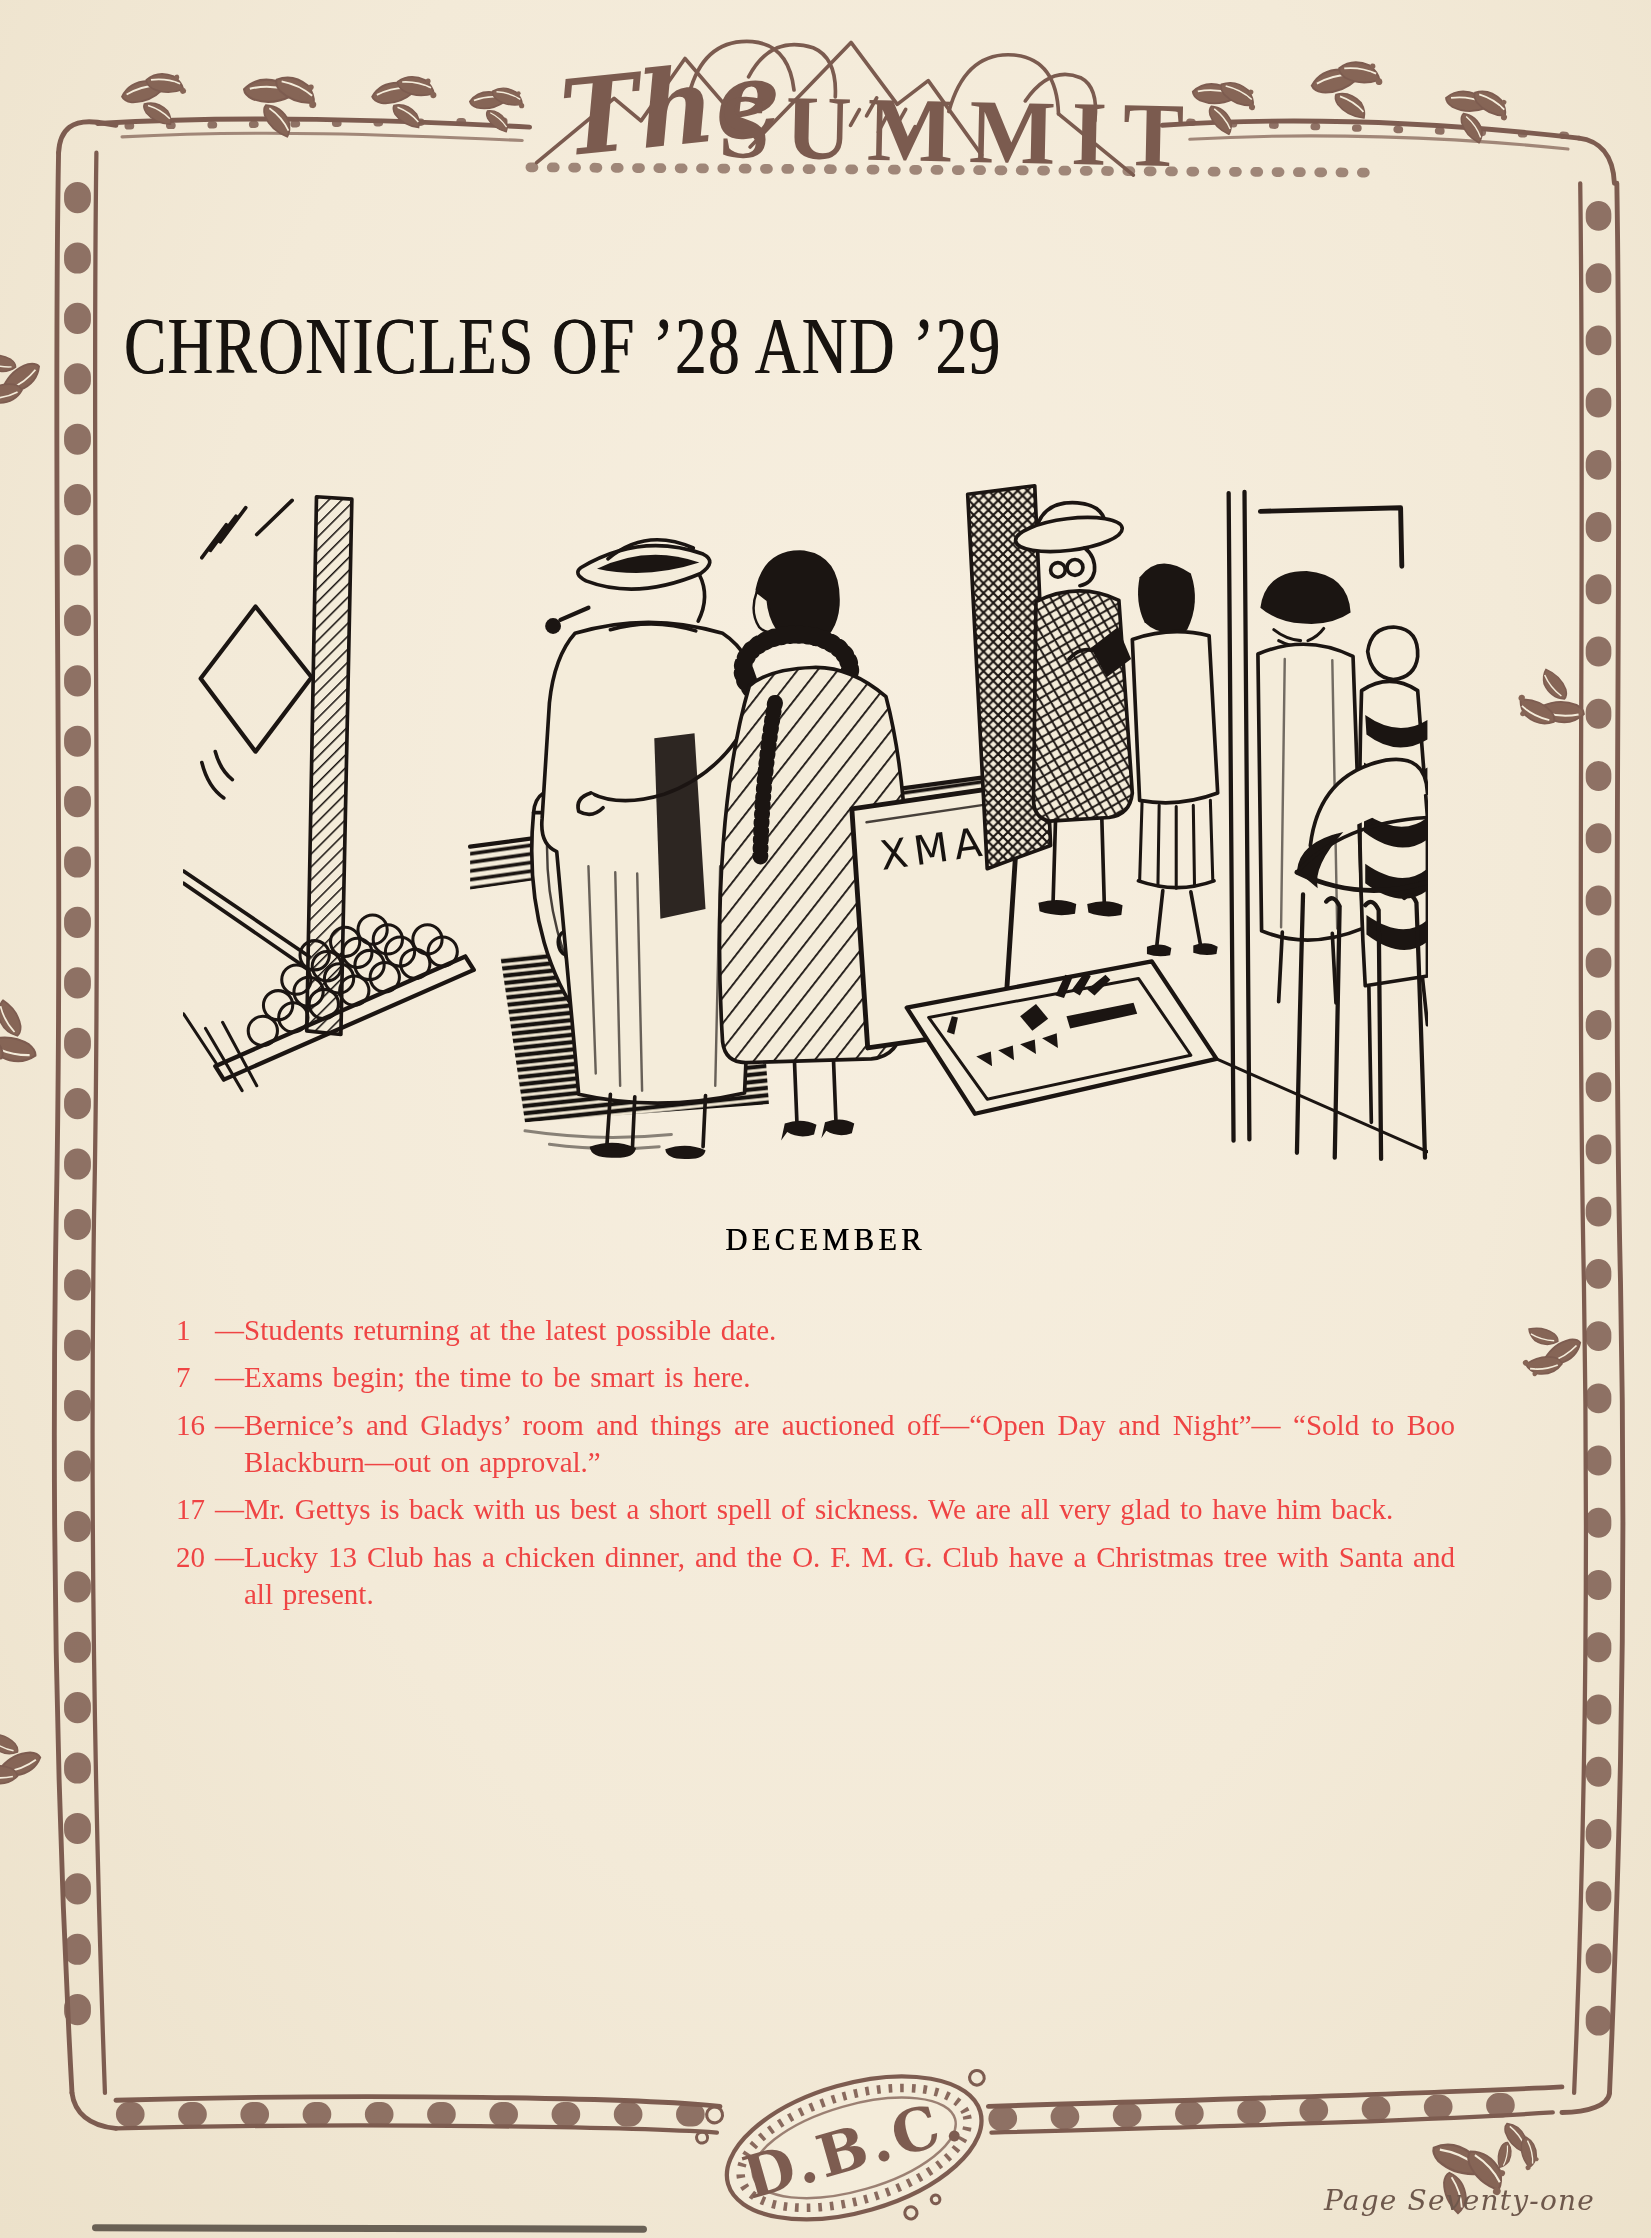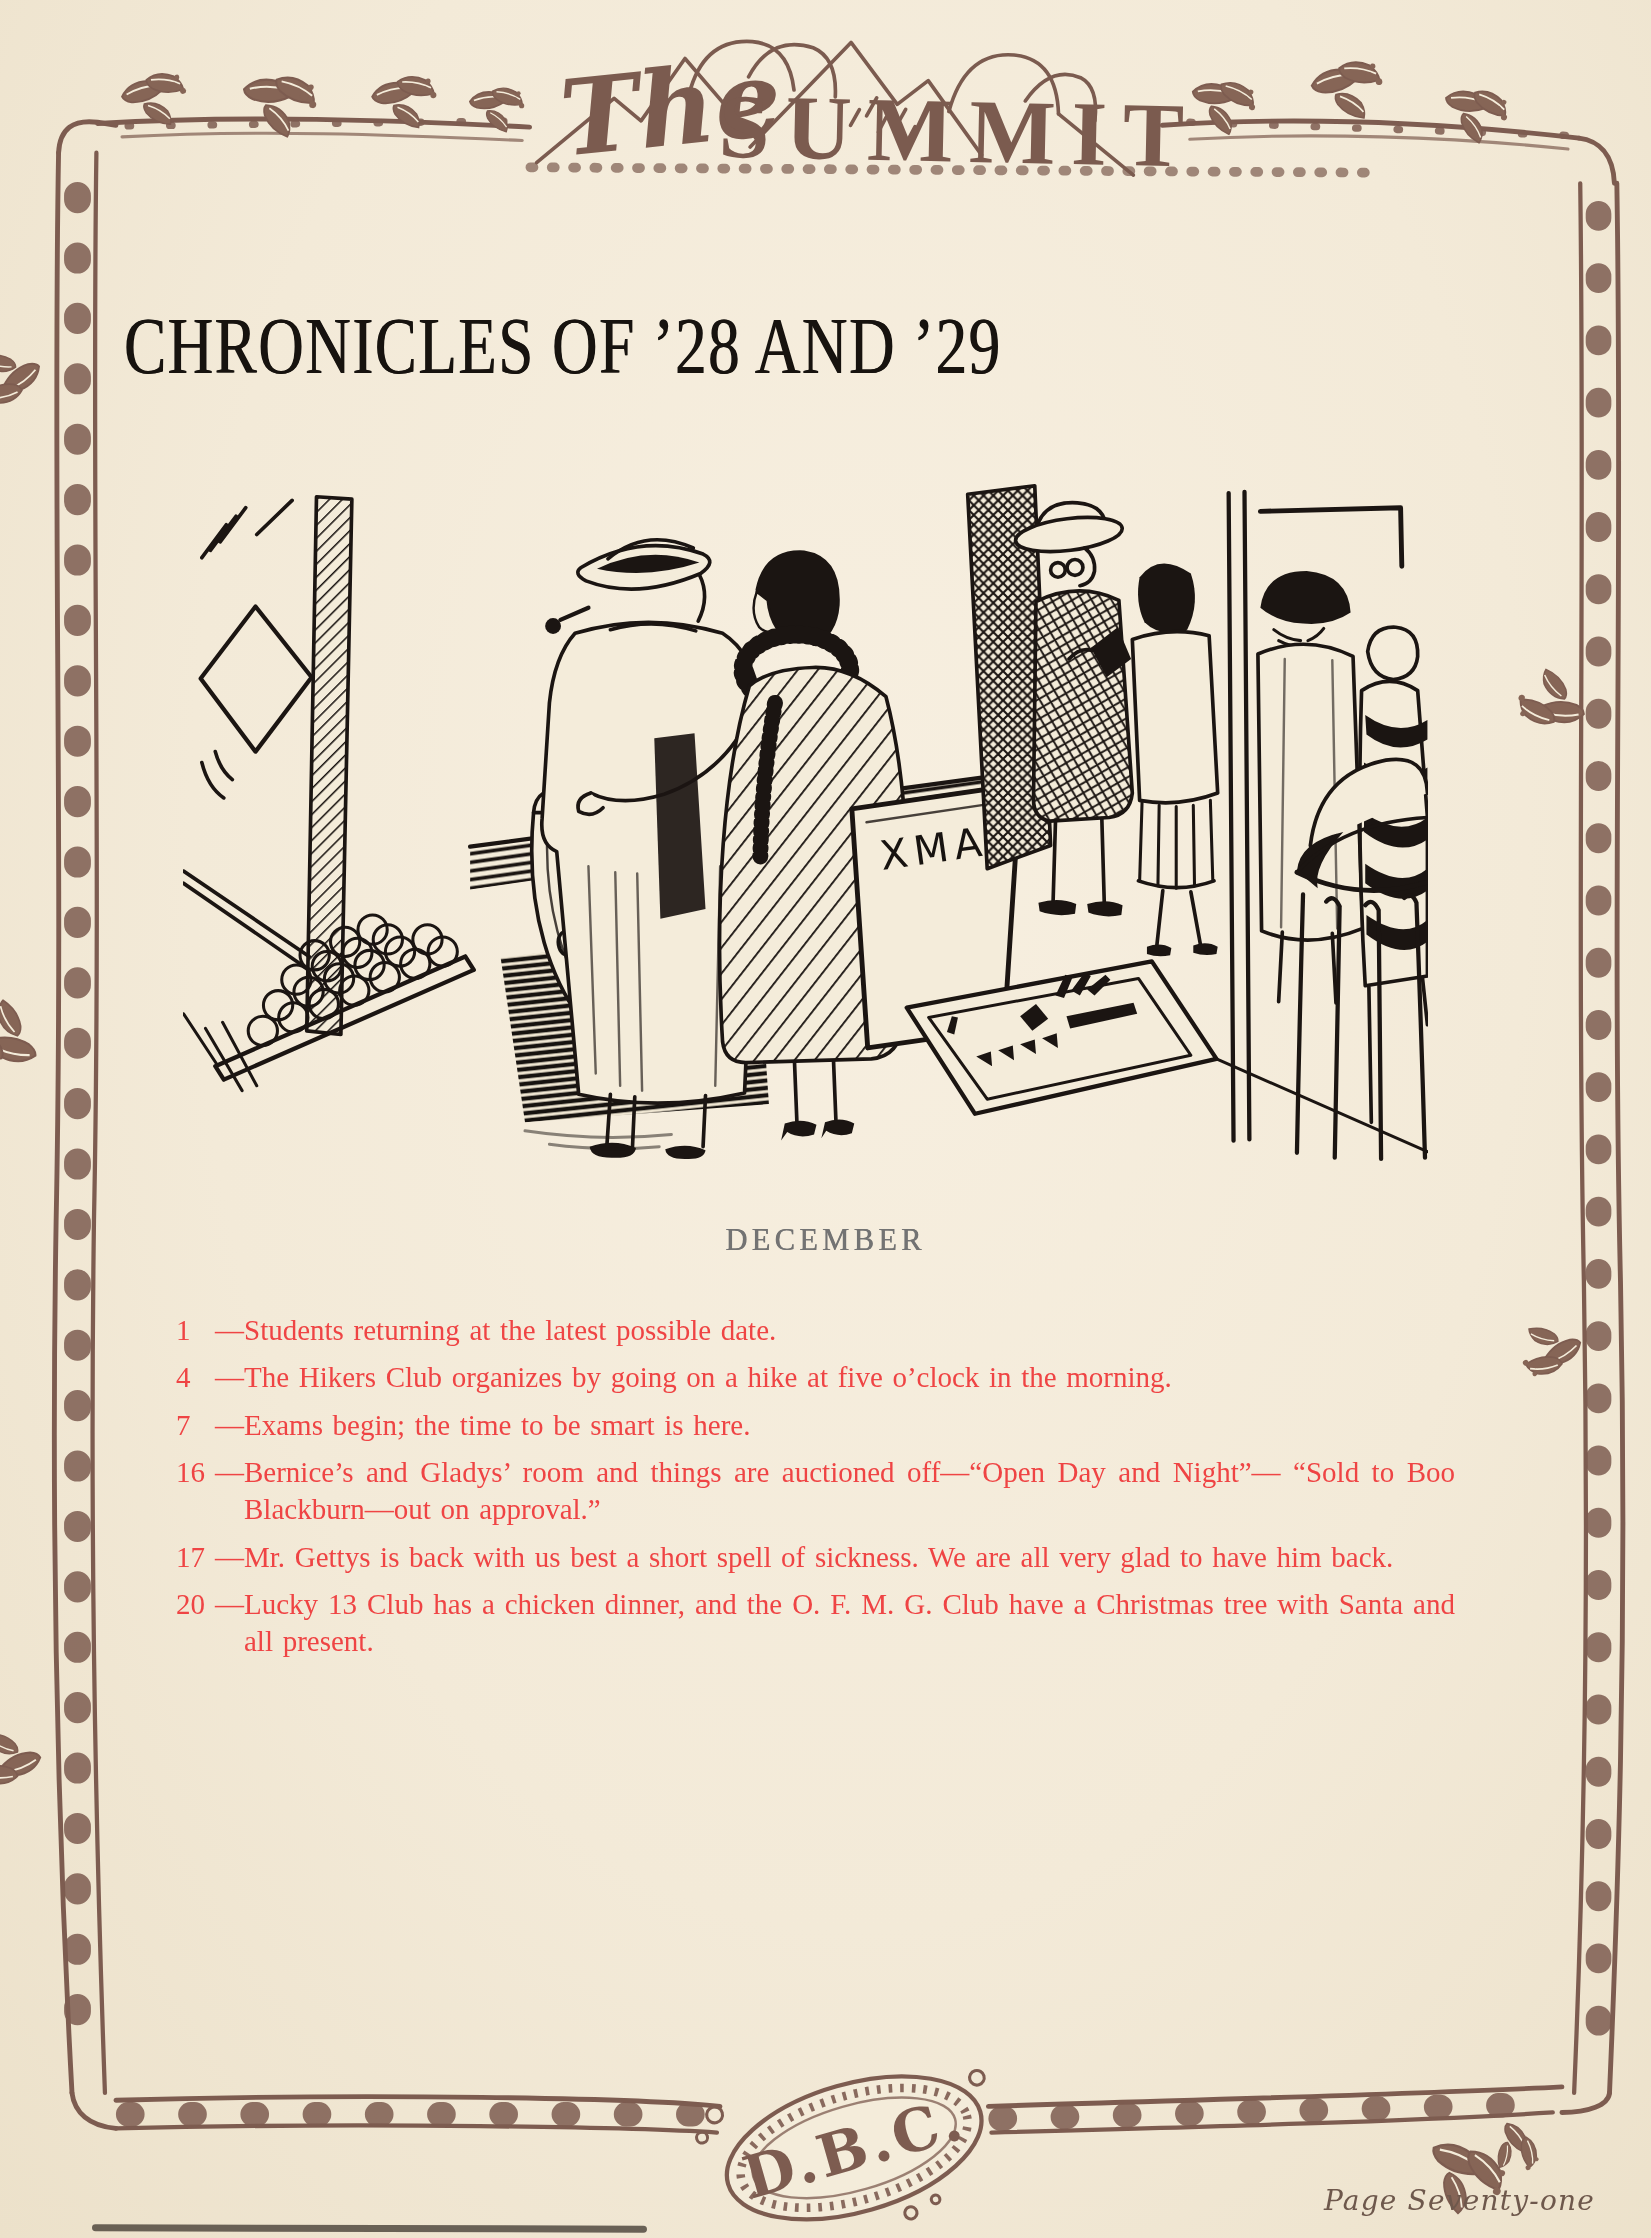--- a/index.html
+++ b/index.html
@@ -14,21 +14,21 @@
   .illus-svg{left:183px;top:476px;width:1245px;height:689px;}
   .page-title{position:absolute;top:300px;left:0;width:100%;text-align:left;color:#17130f;}
   .page-title-inner{
     display:inline-block;font-size:81px;letter-spacing:1.8px;white-space:nowrap;
     transform:scaleX(.78);transform-origin:center;
     text-shadow:0.9px 0 currentColor;
     font-family:"Liberation Serif", serif;
   }
   .section-heading{
     position:absolute;top:1223px;left:0;width:100%;text-align:center;
-    font-size:30.5px;letter-spacing:4.3px;color:#737373;
+    font-size:30.5px;letter-spacing:4.3px;color:#000000;
     text-shadow:0.4px 0 currentColor;
   }
   .entries{
     position:absolute;left:176px;top:1312px;width:1279px;
     font-size:29px;line-height:37px;color:#ef4444;
   }
   .entry{
     text-align:justify;text-align-last:left;
     padding-left:68px;text-indent:-68px;
     margin:0 0 10.4px 0;word-spacing:2.4px;
@@ -311,21 +311,20 @@
 
     <path d="M1694,956 L2040,1108" stroke-width="5"></path>
     <path d="M560,1074 q120,18 240,6 M600,1096 q90,12 180,4" stroke-width="5" opacity=".5"></path>
   </g>
 </svg>
 
 <div class="section-heading">DECEMBER</div>
 
 <div class="entries">
   <p class="entry"><span class="day">1</span><span class="dash">—</span><span>Students returning at the latest possible date.</span></p>
-  <p class="entry"><span class="day">4</span><span class="dash">—</span><span>The Hikers Club organizes by going on a hike at five o’clock in the morning.</span></p>
   <p class="entry"><span class="day">7</span><span class="dash">—</span><span>Exams begin; the time to be smart is here.</span></p>
   <p class="entry"><span class="day">16</span><span class="dash">—</span><span>Bernice’s and Gladys’ room and things are auctioned off—“Open Day and Night”— “Sold to Boo Blackburn—out on approval.”</span></p>
   <p class="entry"><span class="day">17</span><span class="dash">—</span><span>Mr. Gettys is back with us best a short spell of sickness.  We are all very glad to have him back.</span></p>
   <p class="entry"><span class="day">20</span><span class="dash">—</span><span>Lucky 13 Club has a chicken dinner, and the O. F. M. G. Club have a Christmas tree with Santa and all present.</span></p>
 </div>
 
 <div class="pagenum">Page Seventy-one</div>
 <div class="edge-shadow"></div>
 
 

